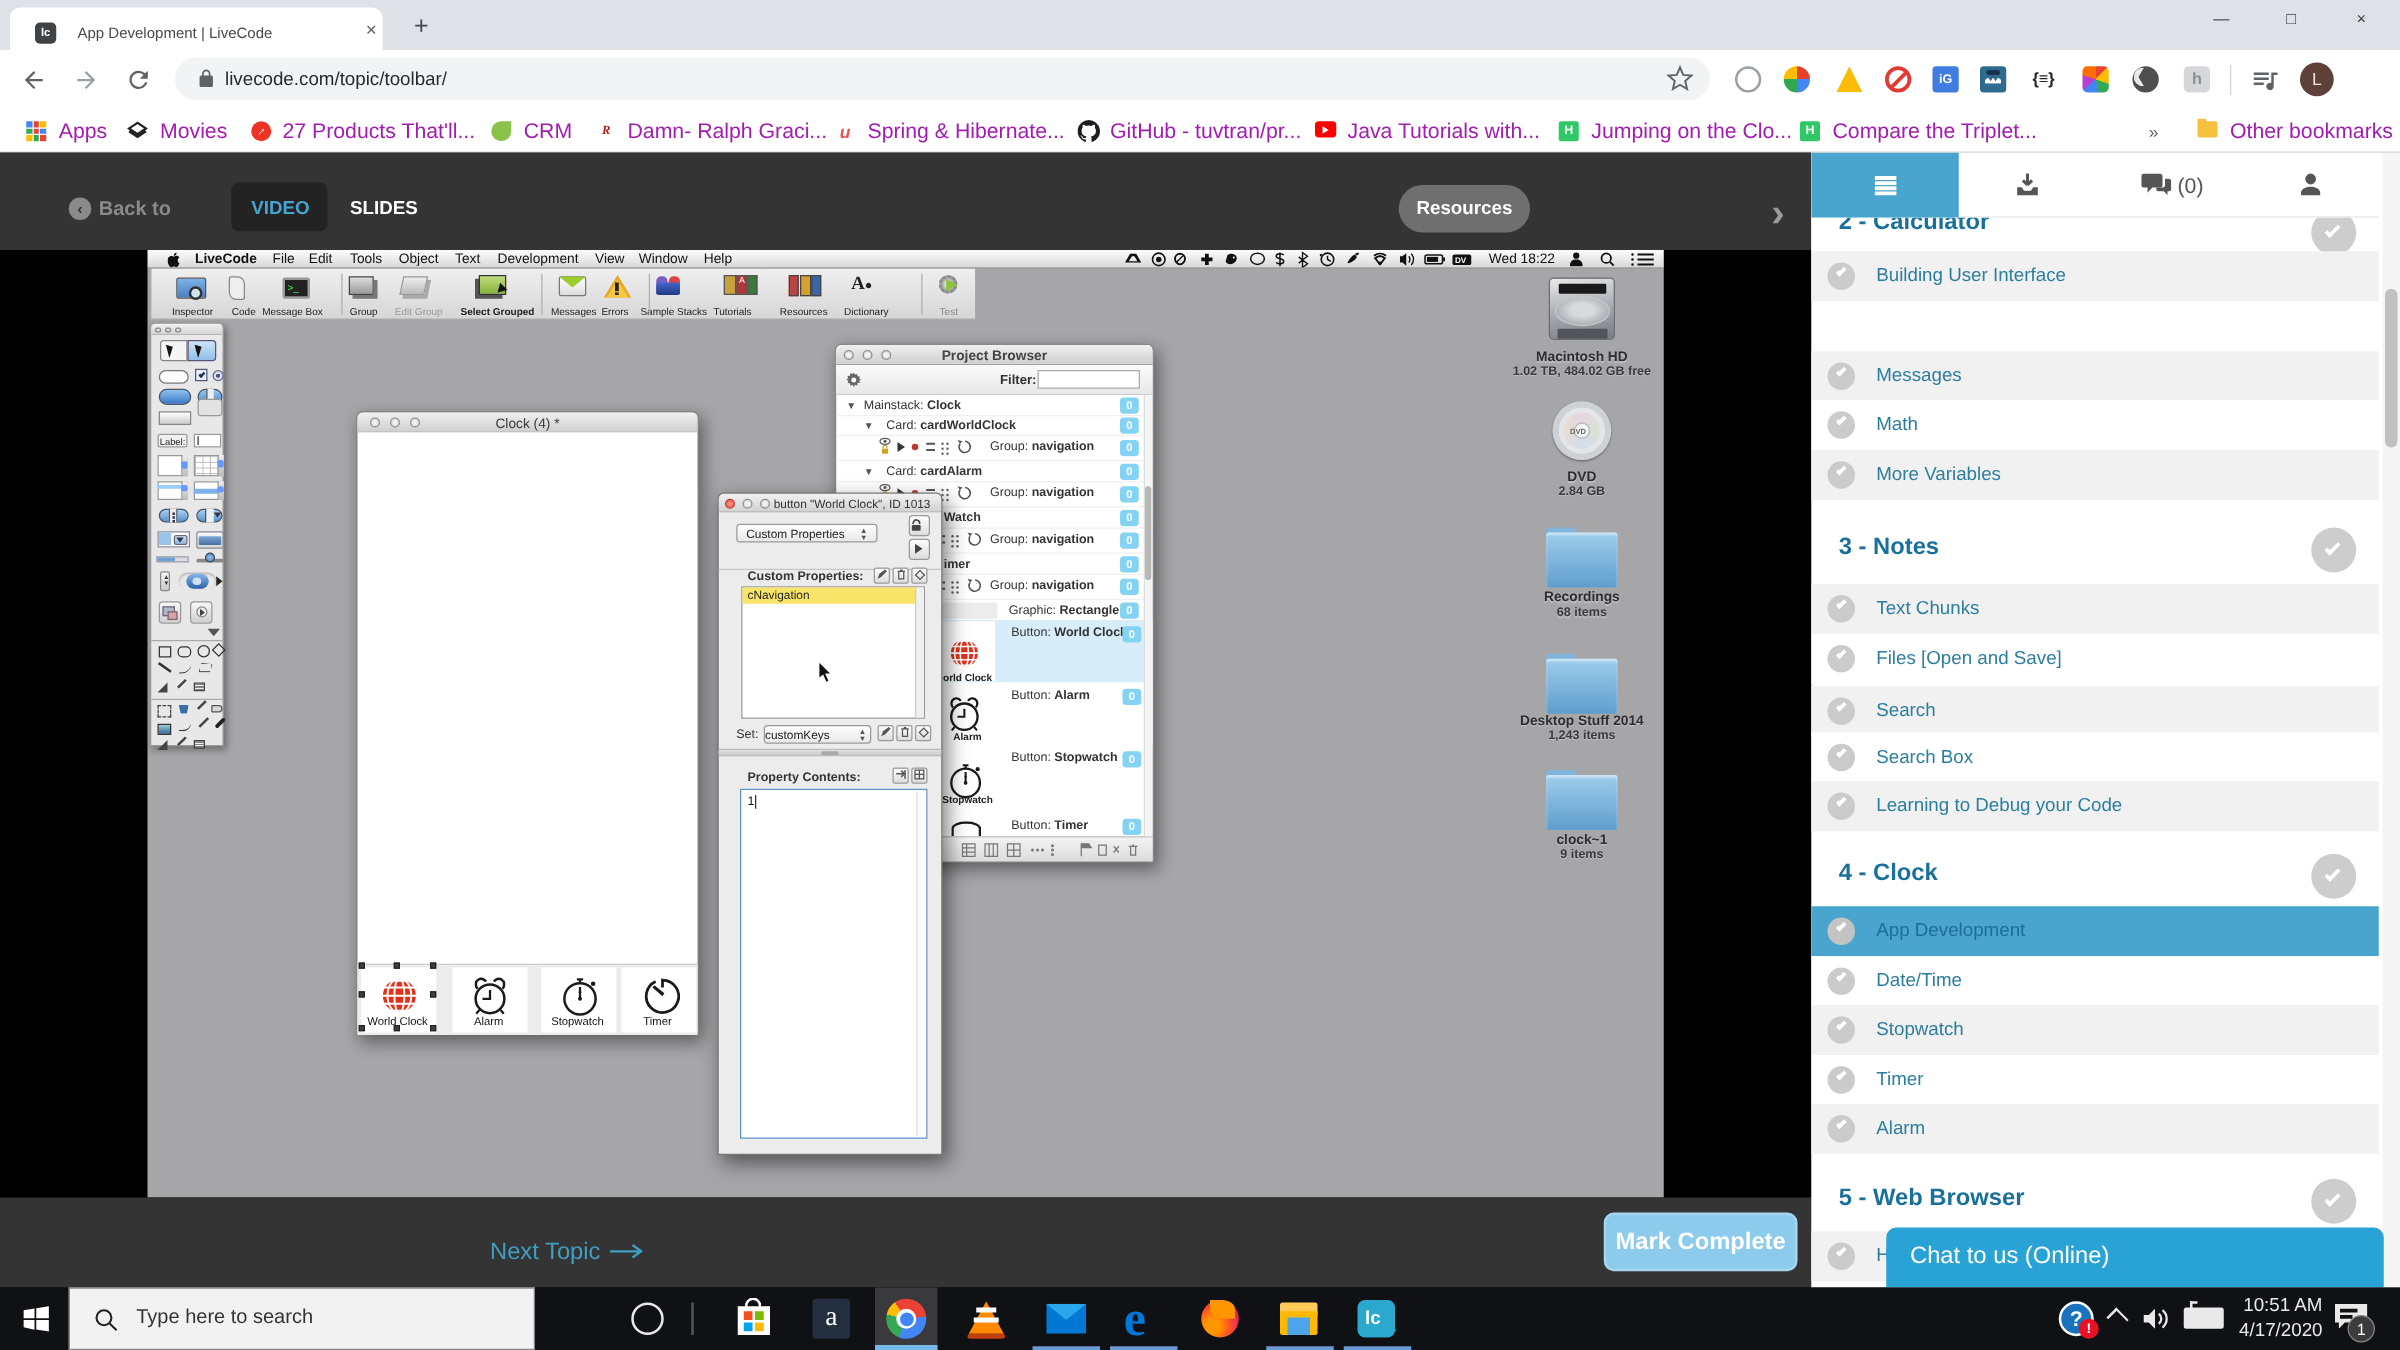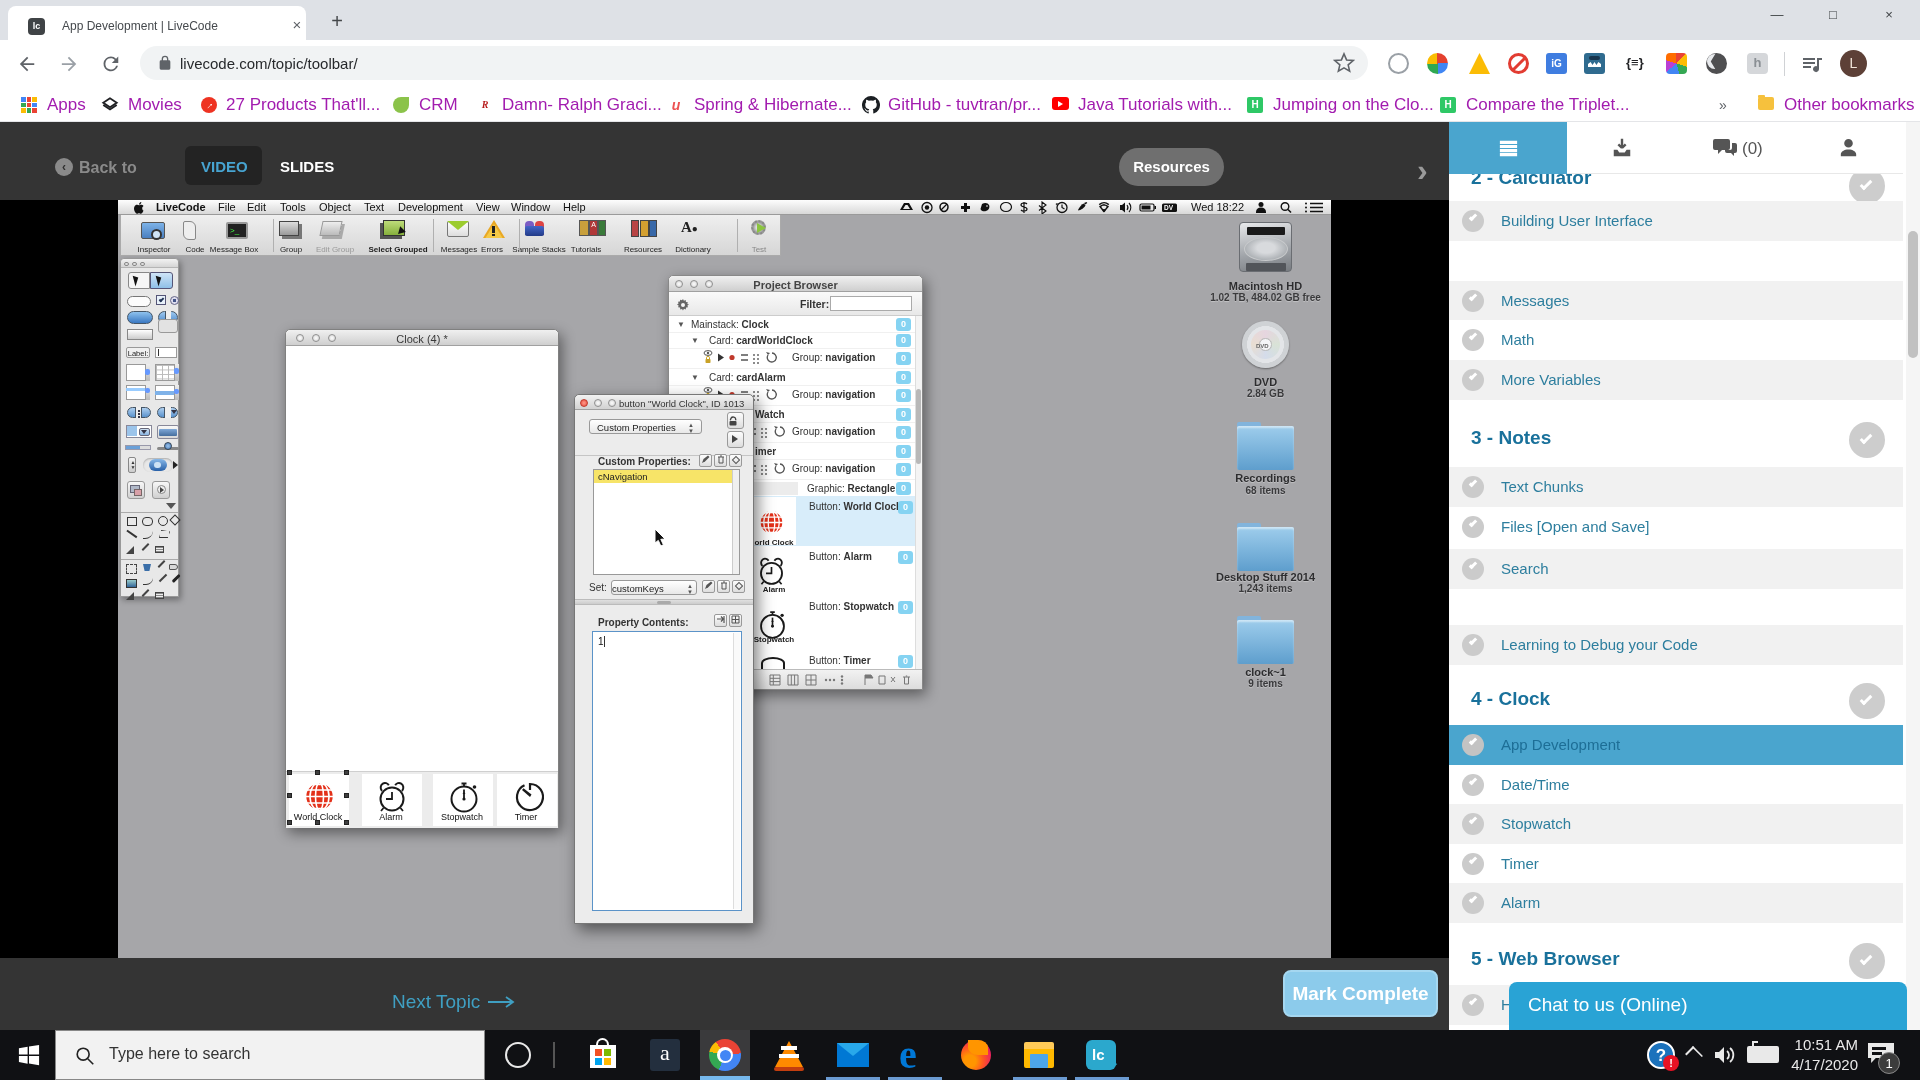--- a/index.html
+++ b/index.html
@@ -743,20 +743,25 @@
   <div class="abs sb-row" style="top:385px;background:#fff;">
       <div class="sb-check"></div>
       <div class="tick" style="left:20px;top:14px;width:8px;height:4px;"></div>
       <div class="sb-item">Files [Open and Save]</div>
     </div>
   <div class="abs sb-row" style="top:427px;background:#f1f1f1;">
       <div class="sb-check"></div>
       <div class="tick" style="left:20px;top:14px;width:8px;height:4px;"></div>
       <div class="sb-item">Search</div>
     </div>
+  <div class="abs sb-row" style="top:464px;background:#fff;">
+      <div class="sb-check"></div>
+      <div class="tick" style="left:20px;top:14px;width:8px;height:4px;"></div>
+      <div class="sb-item">Search Box</div>
+    </div>
   <div class="abs sb-row" style="top:503px;background:#f1f1f1;">
       <div class="sb-check"></div>
       <div class="tick" style="left:20px;top:14px;width:8px;height:4px;"></div>
       <div class="sb-item">Learning to Debug your Code</div>
     </div>
   <div class="abs sb-head" style="top:566px;">4 - Clock</div>
   <div class="abs bigcheck" style="left:400px;top:561px;"></div>
   <div class="abs tick" style="left:411px;top:574px;width:12px;height:6px;"></div>
   <div class="abs sb-row" style="top:603px;background:#4aa5ce;">
       <div class="sb-check" style="background:#c3c3c3;"></div>
@@ -795,21 +800,21 @@
   <div class="abs" style="left:457px;top:0;width:14px;height:908px;background:#f5f5f5;"></div>
   <div class="abs" style="left:459px;top:109px;width:10px;height:127px;background:#c1c1c1;border-radius:5px;"></div>
 
   <div class="abs" style="left:60px;top:860px;width:398px;height:48px;background:#29a3d5;border-radius:8px 8px 0 0;"></div>
   <div class="abs" style="left:79px;top:872px;font-size:19px;color:#fff;">Chat to us (Online)</div>
 </div>
 <div class="abs" id="taskbar">
   <svg class="abs" style="left:18px;top:14px;" width="22" height="22" viewBox="0 0 24 24">
       <path fill="#fff" d="M1 4.5 10.5 3v8.5H1zM12 2.8 23 1v10.5H12zM1 13h9.5v8.5L1 19.5zm11 0h11v10.2L12 21.4z"></path>
     </svg>
-  <div class="abs" style="left:55px;top:0px;width:430px;height:50px;background:#f2f2f2;border:1px solid #888;">
+  <div class="abs" style="left:55px;top:0px;width:373px;height:50px;background:#f2f2f2;border:1px solid #888;">
     <svg class="abs" style="left:18px;top:14px;" width="22" height="22" viewBox="0 0 24 24">
         <circle cx="10" cy="10" r="6.5" fill="none" stroke="#222" stroke-width="1.8"></circle>
         <path d="m15 15 6 6" stroke="#222" stroke-width="1.8"></path>
       </svg>
     <div class="abs" style="left:53px;top:14px;font-size:16px;color:#333;">Type here to search</div>
   </div>
   <div class="abs" style="left:505px;top:12px;width:26px;height:26px;border-radius:50%;border:2.5px solid #e9e9e9;"></div>
   <div class="abs" style="left:553px;top:12px;width:1.5px;height:26px;background:#555;"></div>
   <div class="abs" style="left:590px;top:11px;width:26px;height:27px;background:#fff;clip-path:polygon(0 15%,100% 15%,100% 100%,0 100%);"></div>
   <div class="abs" style="left:596px;top:8px;width:13px;height:13px;border:2px solid #fff;border-radius:50% 50% 0 0;border-bottom:none;"></div>

